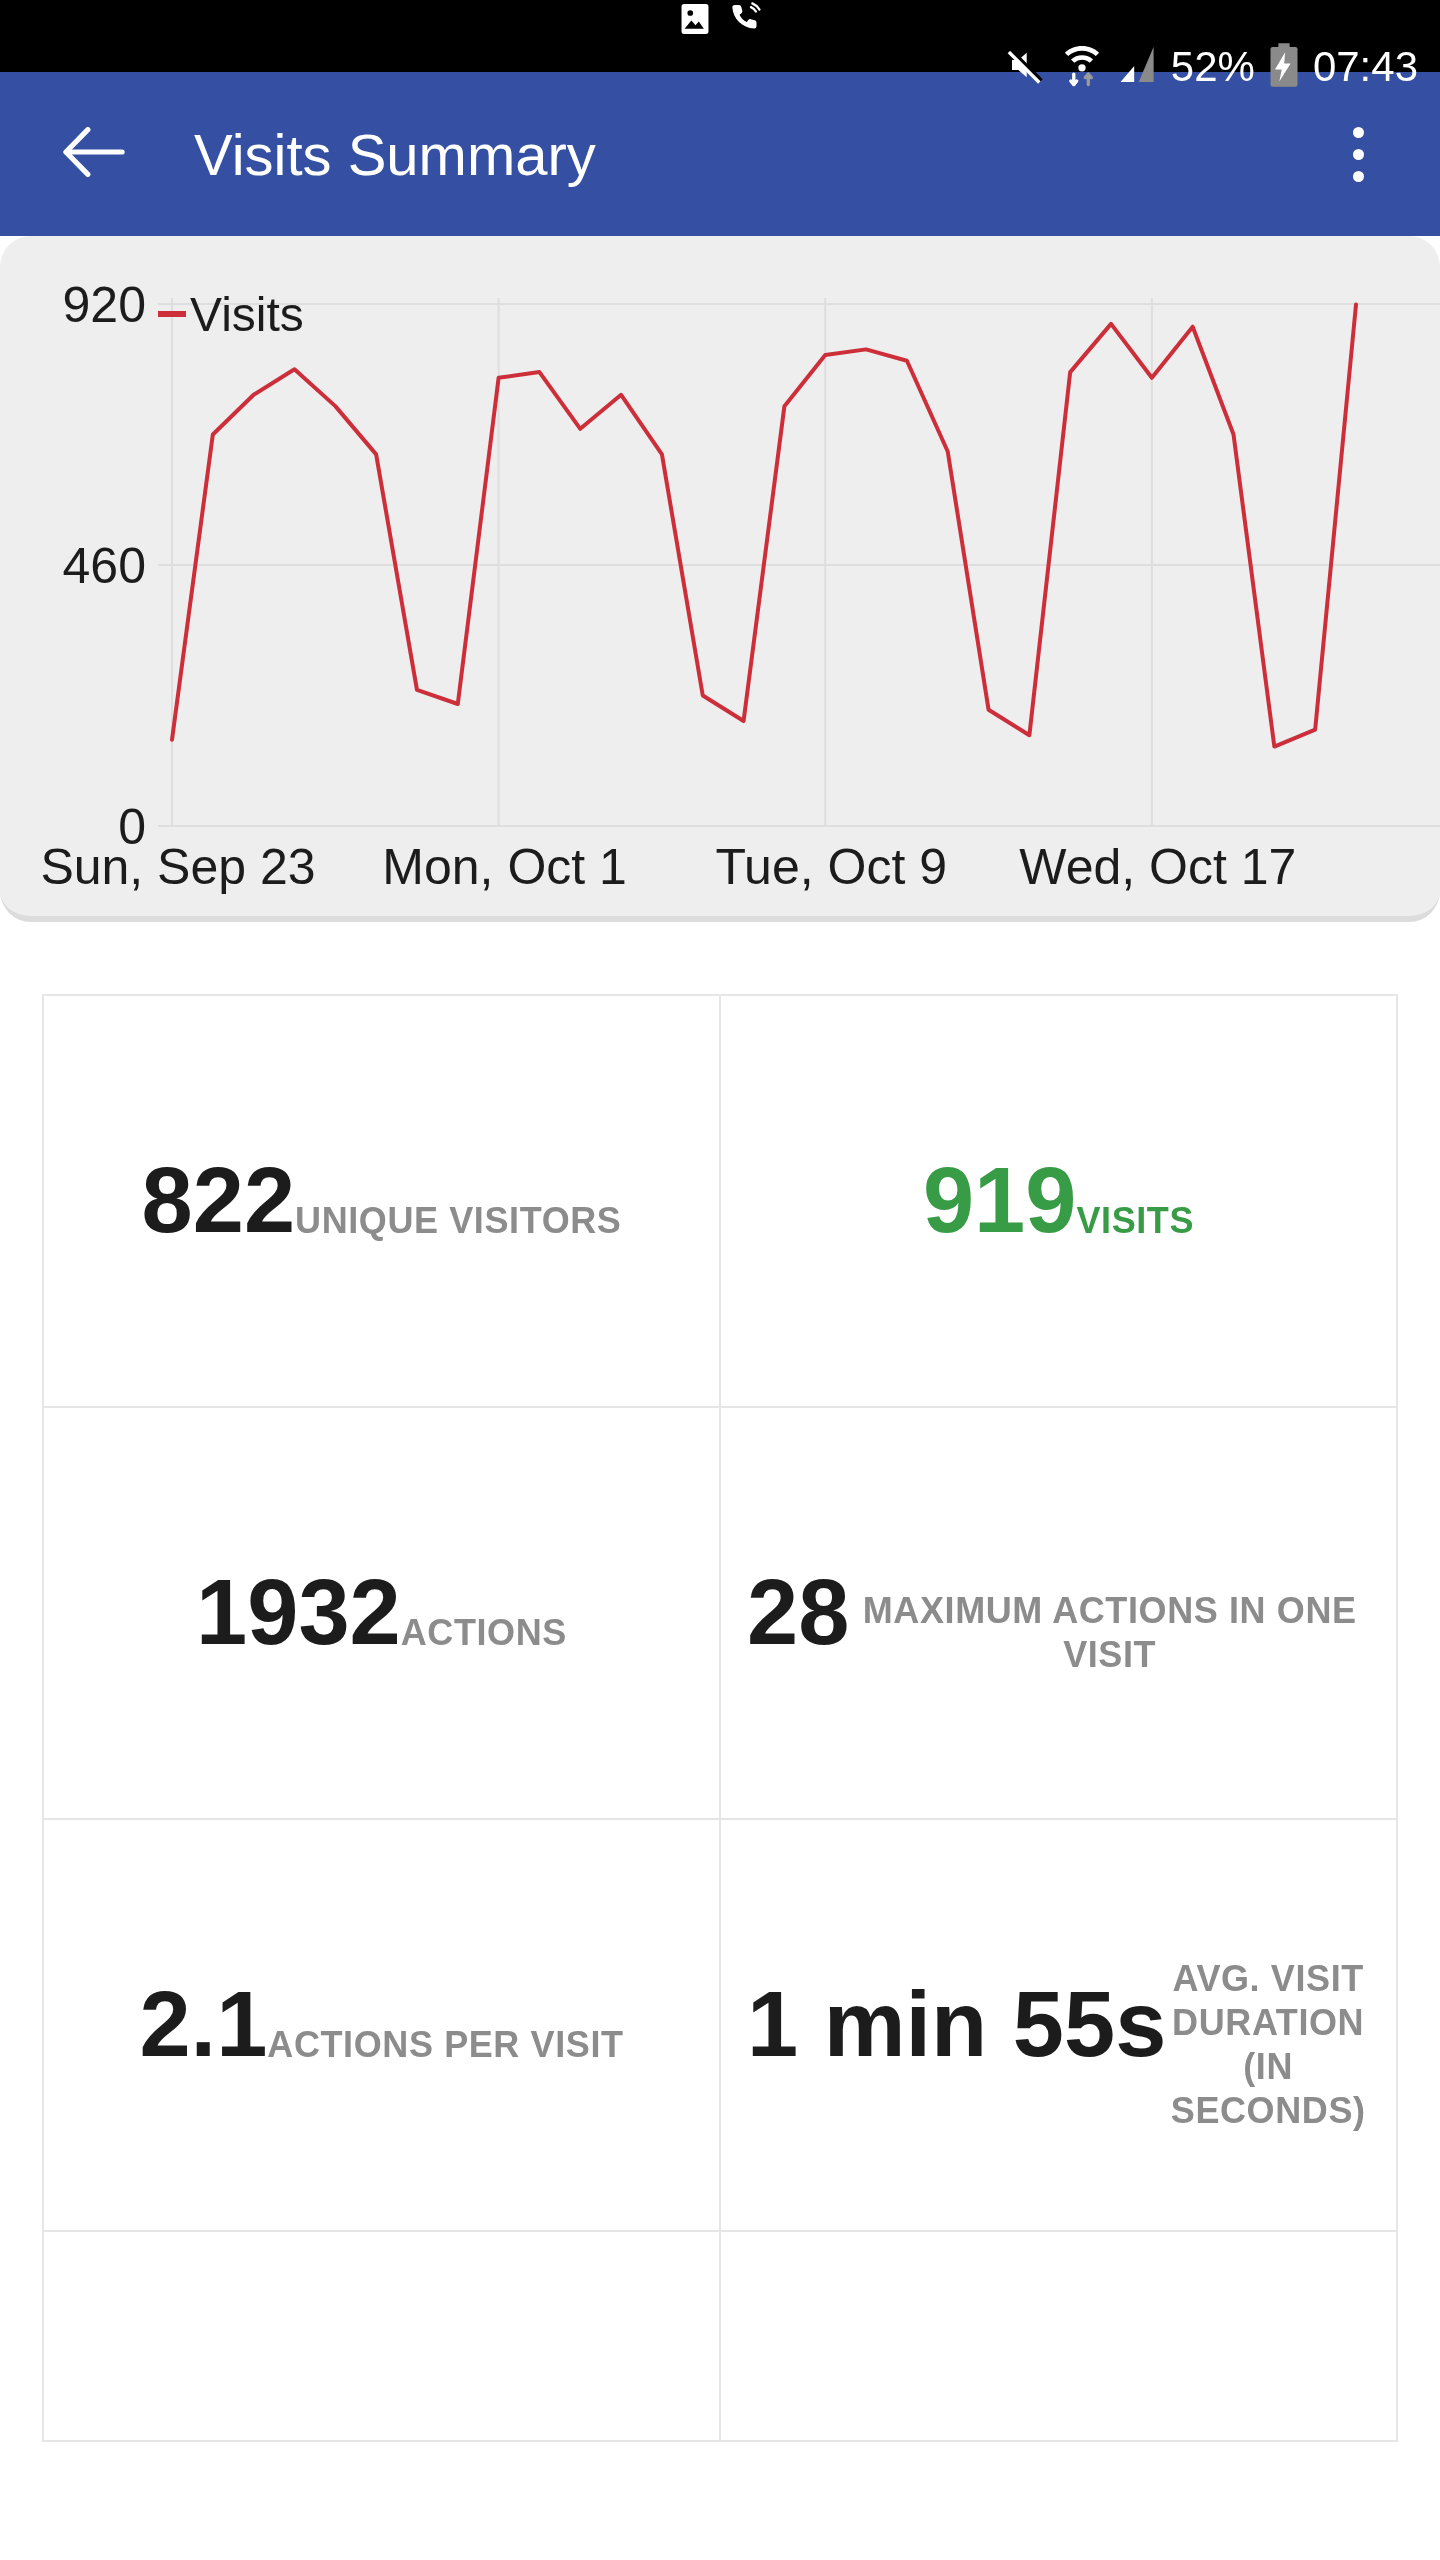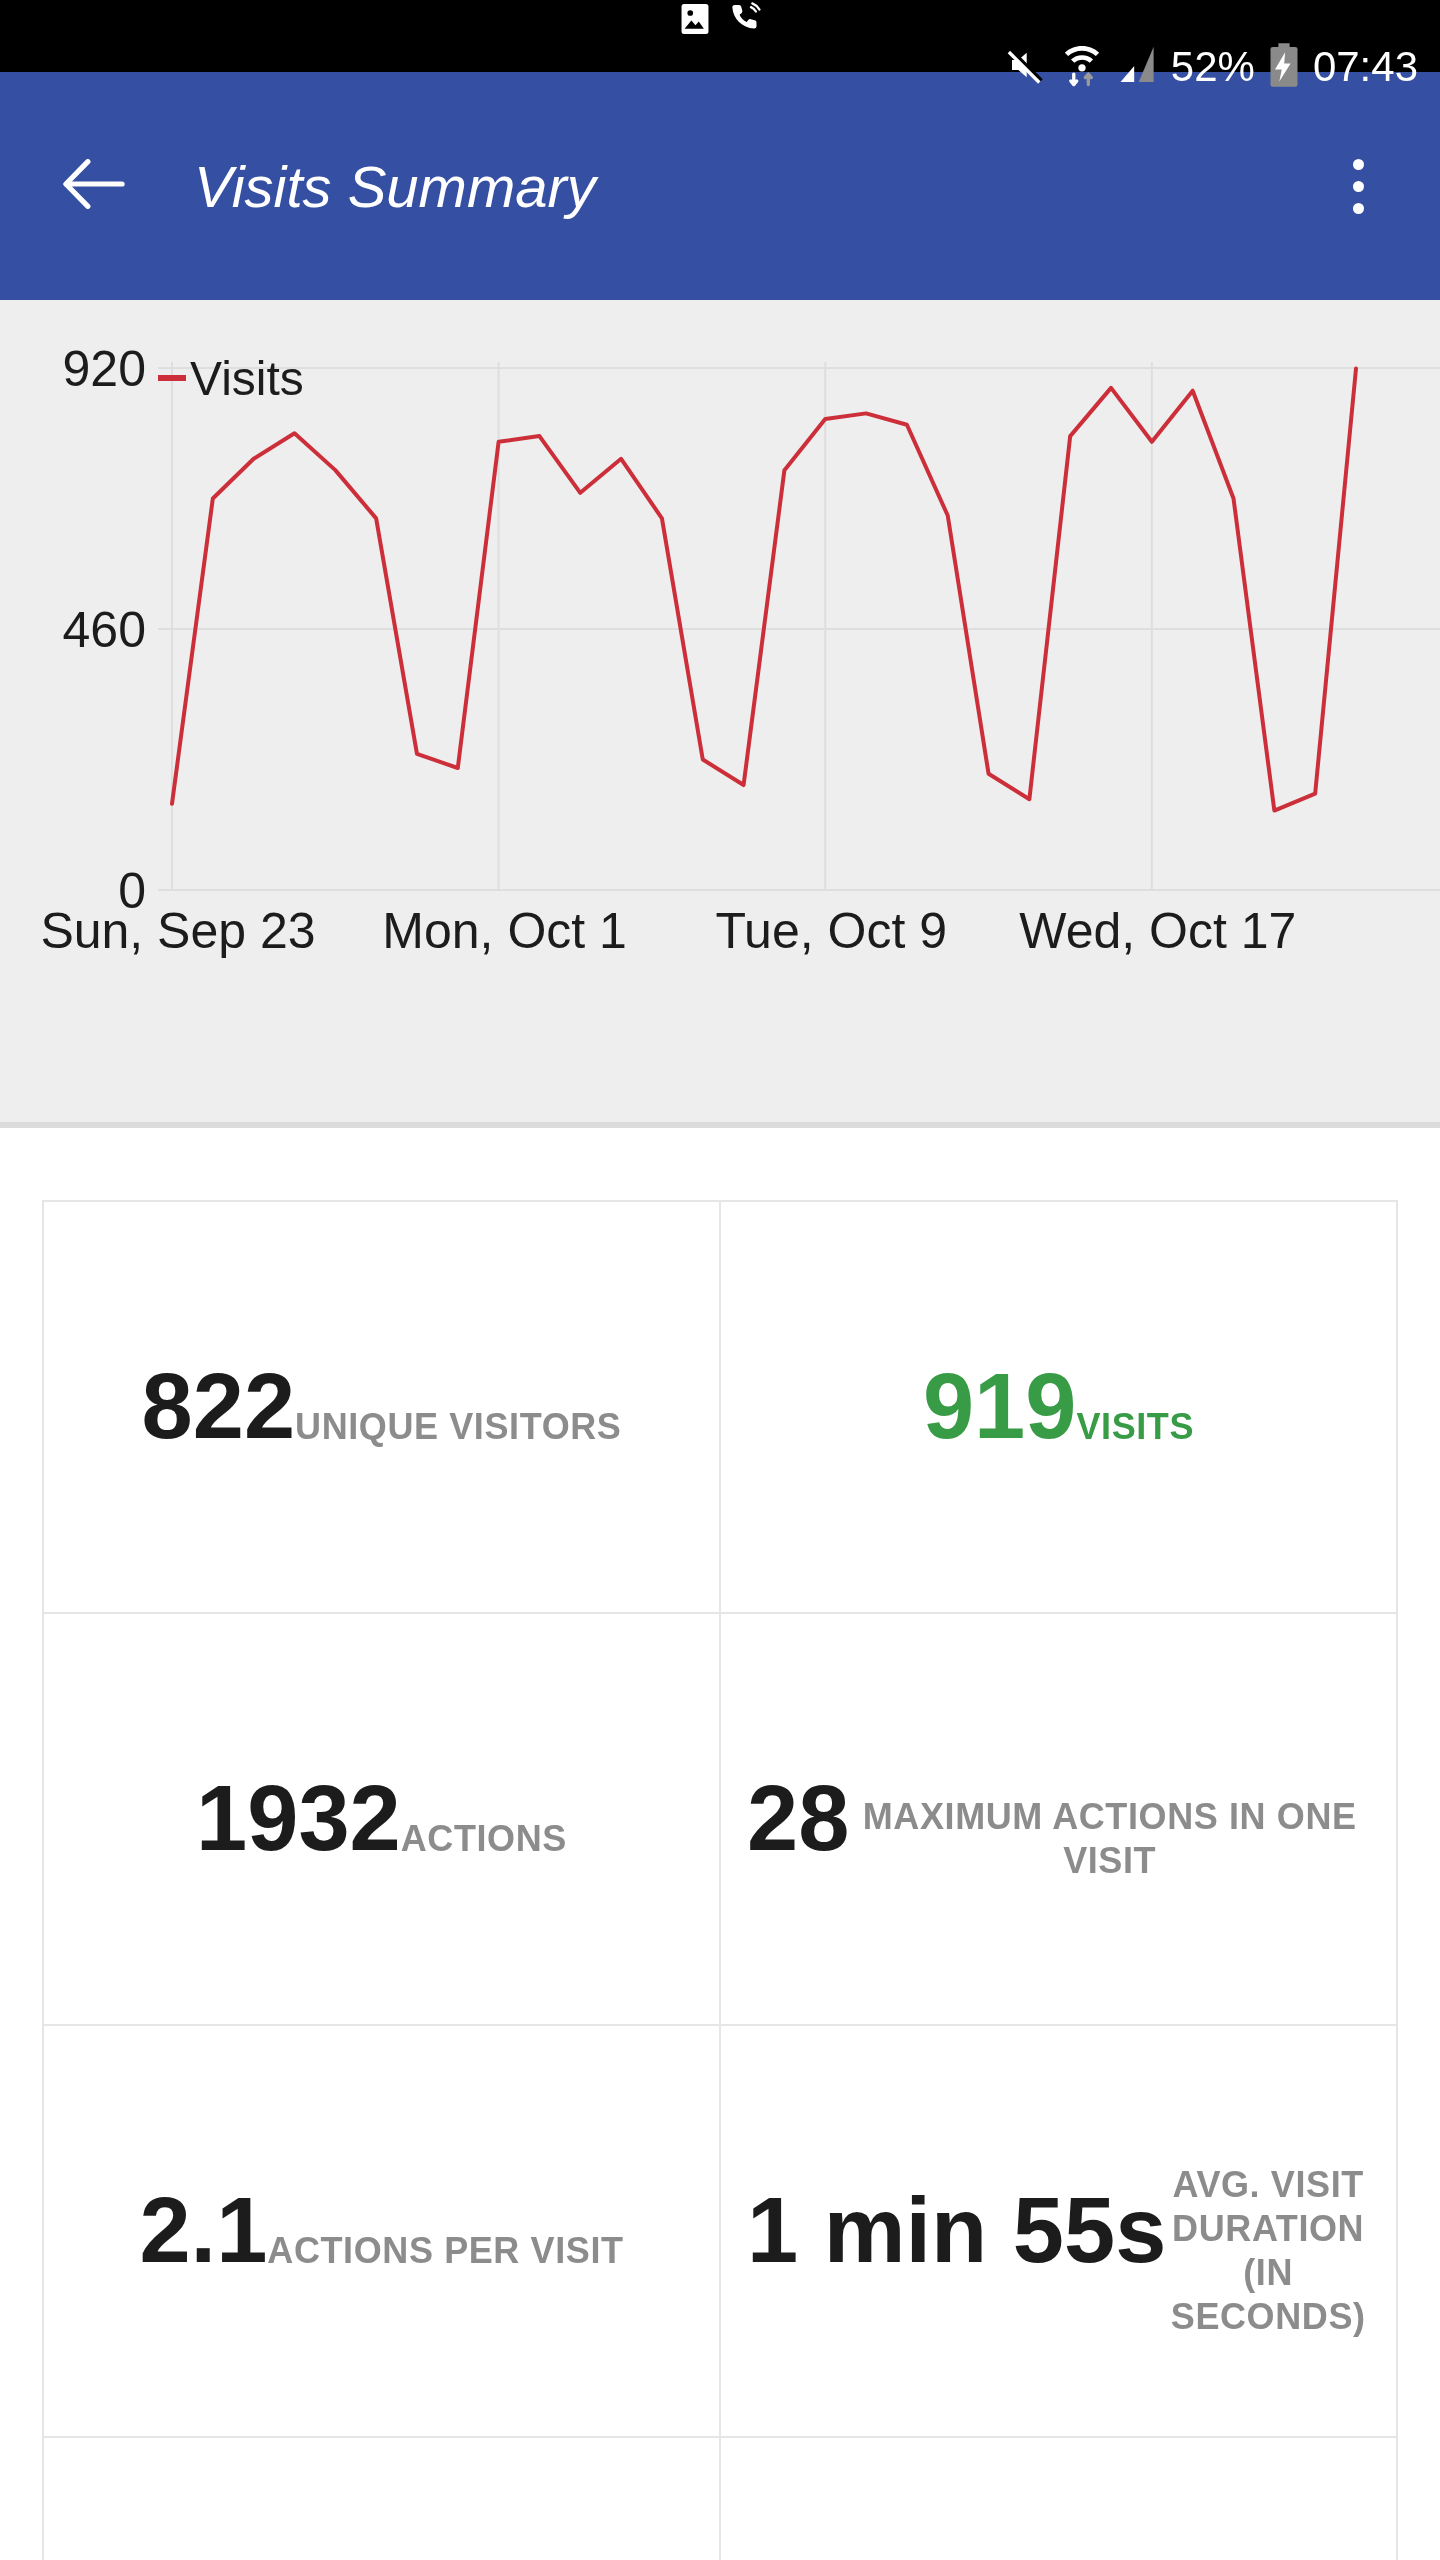--- a/index.html
+++ b/index.html
@@ -27,26 +27,25 @@
     font-size:42px;
     font-weight:400;
     letter-spacing:0px;
     line-height:1;
     font-family:"Liberation Sans", sans-serif;
   }
   .sb-icon{ display:block; }
 
   
   .appbar{
-    height:228px;
+    height:164px;
     background:#3550a3;
     display:flex;
     align-items:center;
     padding:0 52px 0 62px;
-    font-style:italic;
   }
   .appbar-title{
     color:#ffffff;
     font-size:58px;
     font-weight:400;
     margin-left:68px;
     white-space:nowrap;
   }
   .overflow-btn{
     margin-left:auto;
@@ -57,24 +56,25 @@
   }
   .overflow-btn i{
     display:block; width:11px; height:11px;
     border-radius:50%; background:#ffffff;
   }
   .back-btn{ width:64px; height:64px; display:flex; align-items:center; justify-content:center; }
 
   
   .chart-panel{
     position:relative;
-    height:828px;
+    height:686px;
     background:#eeeeee;
     border-bottom:6px solid #dcdcdc;
     overflow:hidden;
+    border-radius:31px;
   }
   .chart-svg{ display:block; width:1440px; height:700px; }
 
   
   .stats-wrap{
     padding:72px 42px 0 42px;
     background:#ffffff;
   }
   .stats-grid{
     border-top:2px solid #e6e6e6;

